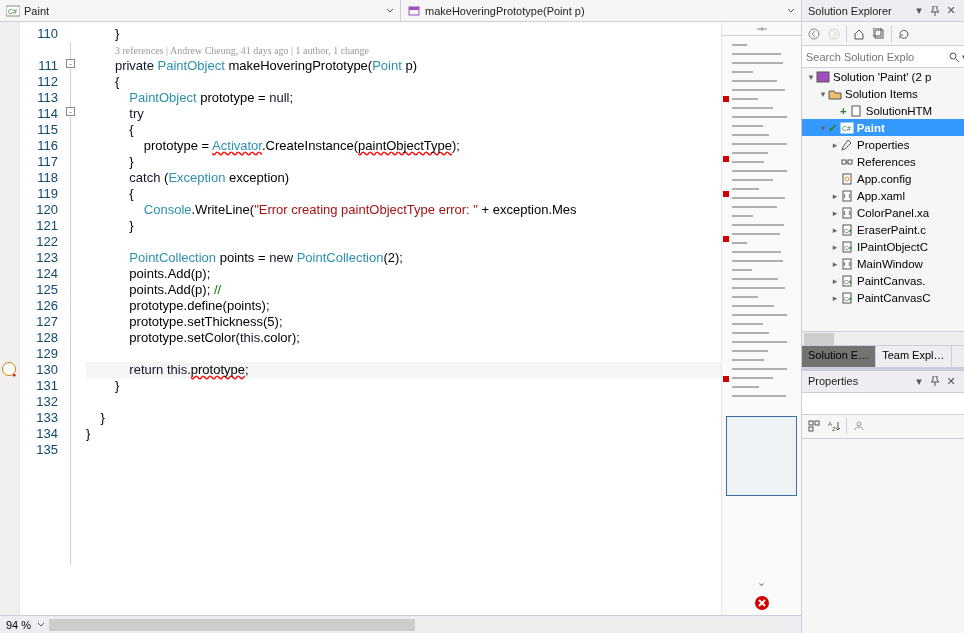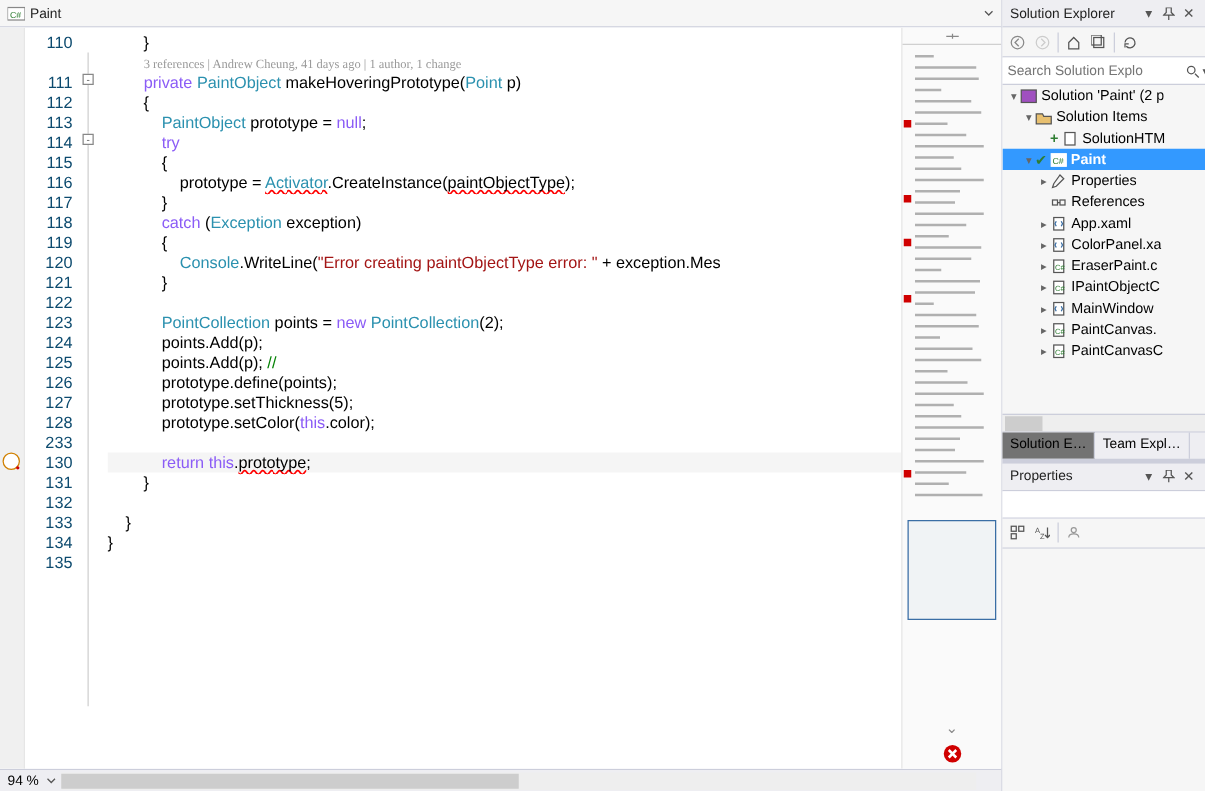--- a/index.html
+++ b/index.html
@@ -31,21 +31,21 @@
 .code-wrap { flex: 1 1 auto; display: flex; background: #ffffff; overflow: hidden; position: relative; }
 .break-col { width: 20px; background: #f0f0f0; border-right: 1px solid #e6e6e6; position: relative; }
 .gutter { width: 44px; text-align: right; padding-right: 6px; color: #0c4a6e; font-family: Consolas, monospace; font-size: 13px; line-height: 16px; padding-top: 4px; }
 .gutter div { height: 16px; }
 .outline-col { width: 22px; position: relative; }
 .outline-line { position: absolute; left: 6px; top: 20px; bottom: 50px; width: 1px; background: #d0d0d0; }
 .outline-box { position: absolute; left: 2px; width: 9px; height: 9px; border: 1px solid #888; background: #fff; font-size: 8px; line-height: 7px; text-align: center; color: #555; cursor: pointer; }
 .code { flex: 1; font-family: Consolas, monospace; font-size: 13px; line-height: 16px; padding-top: 4px; white-space: pre; overflow: hidden; color: #000; }
 .code .row { height: 16px; }
 .codelens { color: #999; font-size: 10px; font-family: "Segoe UI"; }
-.kw { color: #8b5cf6; }
+.kw { color: #0f172a; }
 .type { color: #2b91af; }
 .str { color: #a31515; }
 .cmt { color: #008000; }
 .err { text-decoration: underline wavy #ff0000; text-decoration-skip-ink: none; }
 .row.hl { background: #f5f5f5; }
 
 
 .minimap { width: 80px; border-left: 1px solid #e6e6e6; background: #fafafa; display: flex; flex-direction: column; position: relative; }
 .split-h { height: 14px; display:flex; justify-content:center; align-items:center; border-bottom:1px solid #d0d0d0; cursor: row-resize; }
 .minimap-body { flex:1; position: relative; overflow: hidden; }
@@ -107,20 +107,32 @@
 
     <div class="nav-bar">
       <div class="nav-cell">
         <span class="nav-icon">
           <svg viewBox="0 0 14 12">
               <rect x="0" y="1" width="14" height="10" fill="#fff" stroke="#888"></rect>
               <text x="2" y="9" font-size="7" fill="#2e7d32">C#</text>
             </svg>
         </span>
         <span class="lbl">Paint</span>
+        <svg class="dd" viewBox="0 0 8 8">
+            <path d="M1 2l3 3 3-3" stroke="#555" fill="none"></path>
+          </svg>
+      </div>
+      <div class="nav-cell">
+        <span class="nav-icon">
+          <svg viewBox="0 0 14 12">
+              <rect x="2" y="2" width="10" height="8" fill="none" stroke="#a050c0"></rect>
+              <rect x="2" y="2" width="10" height="3" fill="#a050c0"></rect>
+            </svg>
+        </span>
+        <span class="lbl">makeHoveringPrototype(Point p)</span>
         <svg class="dd" viewBox="0 0 8 8">
             <path d="M1 2l3 3 3-3" stroke="#555" fill="none"></path>
           </svg>
       </div>
     </div>
 
     <div class="code-wrap">
       <div class="break-col">
         <div class="err-badge" style="top:340px"></div>
       </div>
@@ -138,21 +150,21 @@
           <div>119</div>
           <div>120</div>
           <div>121</div>
           <div>122</div>
           <div>123</div>
           <div>124</div>
           <div>125</div>
           <div>126</div>
           <div>127</div>
           <div>128</div>
-          <div>233</div>
+          <div>129</div>
           <div>130</div>
           <div>131</div>
           <div>132</div>
           <div>133</div>
           <div>134</div>
           <div>135</div>
         </div>
       <div class="outline-col">
         <div class="outline-line"></div>
         <div class="outline-box" style="top:37px">-</div>
@@ -347,20 +359,30 @@
           <span class="tw-ico">
             <svg width="14" height="12" viewBox="0 0 14 12">
               <rect x="2" y="4" width="4" height="4" fill="none" stroke="#555"></rect>
               <rect x="8" y="4" width="4" height="4" fill="none" stroke="#555"></rect>
               <path d="M6 6h2" stroke="#555"></path>
             </svg>
           </span>
           <span class="txt">References</span>
         </div>
         <div class="tree-row" style="padding-left: 28px;">
+          <span class="tw-exp"> </span>
+          <span class="tw-ico">
+            <svg width="14" height="12" viewBox="0 0 14 12">
+              <rect x="3" y="1" width="8" height="10" fill="#fff" stroke="#555"></rect>
+              <circle cx="7" cy="6" r="2" fill="none" stroke="#e09020"></circle>
+            </svg>
+          </span>
+          <span class="txt">App.config</span>
+        </div>
+        <div class="tree-row" style="padding-left: 28px;">
           <span class="tw-exp">▸</span>
           <span class="tw-ico">
             <svg width="14" height="12" viewBox="0 0 14 12">
               <rect x="3" y="1" width="8" height="10" fill="#fff" stroke="#555"></rect>
               <path d="M5 4l-1 2 1 2M9 4l1 2-1 2" stroke="#3a6ea5" fill="none"></path>
             </svg>
           </span>
           <span class="txt">App.xaml</span>
         </div>
         <div class="tree-row" style="padding-left: 28px;">

